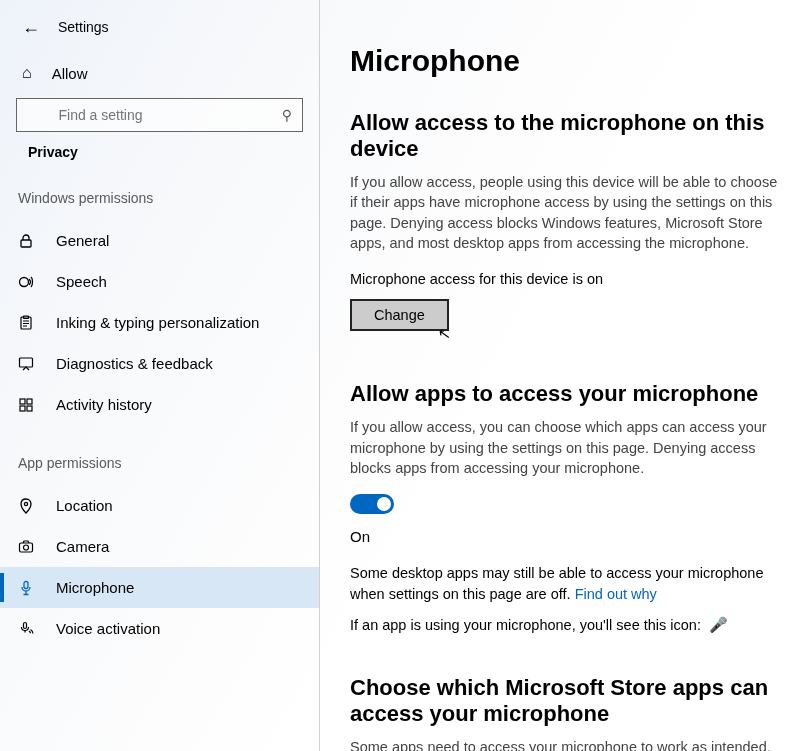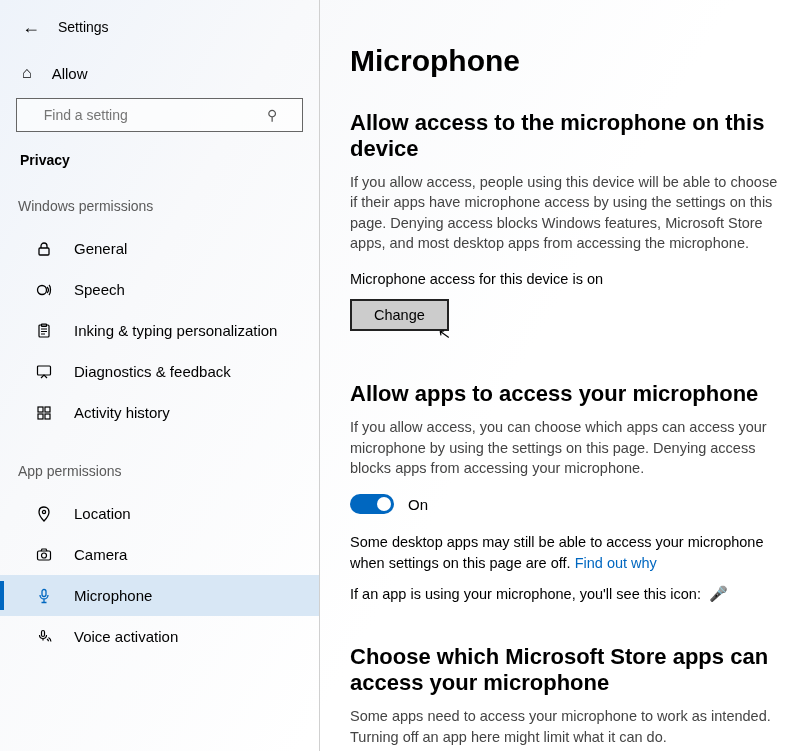--- a/index.html
+++ b/index.html
@@ -39,54 +39,54 @@
   .home-row {
     display: flex;
     align-items: center;
     gap: 20px;
     padding-left: 22px;
     margin-bottom: 16px;
     font-size: 15px;
   }
   .home-icon { font-size: 16px; }
   .search-box {
-    margin: 0 16px 20px 16px;
+    margin: 0 16px 12px 16px;
     height: 34px;
     border: 1px solid #666;
     background: rgba(255,255,255,0.6);
     display: flex;
     align-items: center;
-    justify-content: center;
+    justify-content: flex-end;
     padding: 0 10px;
     font-size: 14px;
     color: #555;
   }
   .search-input {
     border: none; background: transparent; outline: none;
     font-size: 14px; color: #333; width: 85%;
   }
   .search-glyph { font-size: 14px; color: #555; }
   .category-label {
     font-weight: 600;
     font-size: 14px;
-    padding-left: 20px;
+    padding-left: 28px;
     margin-bottom: 26px;
   }
   .group-header {
     color: #5a5a5a;
     font-size: 14px;
     padding-left: 18px;
     margin-top: 30px;
     margin-bottom: 14px;
   }
   .nav-item {
     display: flex;
     align-items: center;
     gap: 20px;
-    padding: 12px 0 12px 36px;
+    padding: 12px 0 12px 18px;
     font-size: 15px;
     cursor: default;
     position: relative;
   }
   .nav-item.active {
     background: #d8e7f5;
   }
   .nav-item.active::before {
     content: "";
     position: absolute;
@@ -134,22 +134,23 @@
     position: relative;
   }
   .cursor-arrow {
     position: absolute;
     right: -4px; bottom: -14px;
     font-size: 15px;
     color: #000;
     transform: rotate(-10deg);
   }
   .toggle-row {
-    display: flex; align-items: center; gap: 14px;
+    display: flex; gap: 14px;
     margin: 12px 0 18px 0;
+    flex-direction: column;
   }
   .toggle {
     width: 44px; height: 20px;
     border-radius: 10px;
     background: #0067c0;
     position: relative;
   }
   .toggle::after {
     content:"";
     position:absolute;

